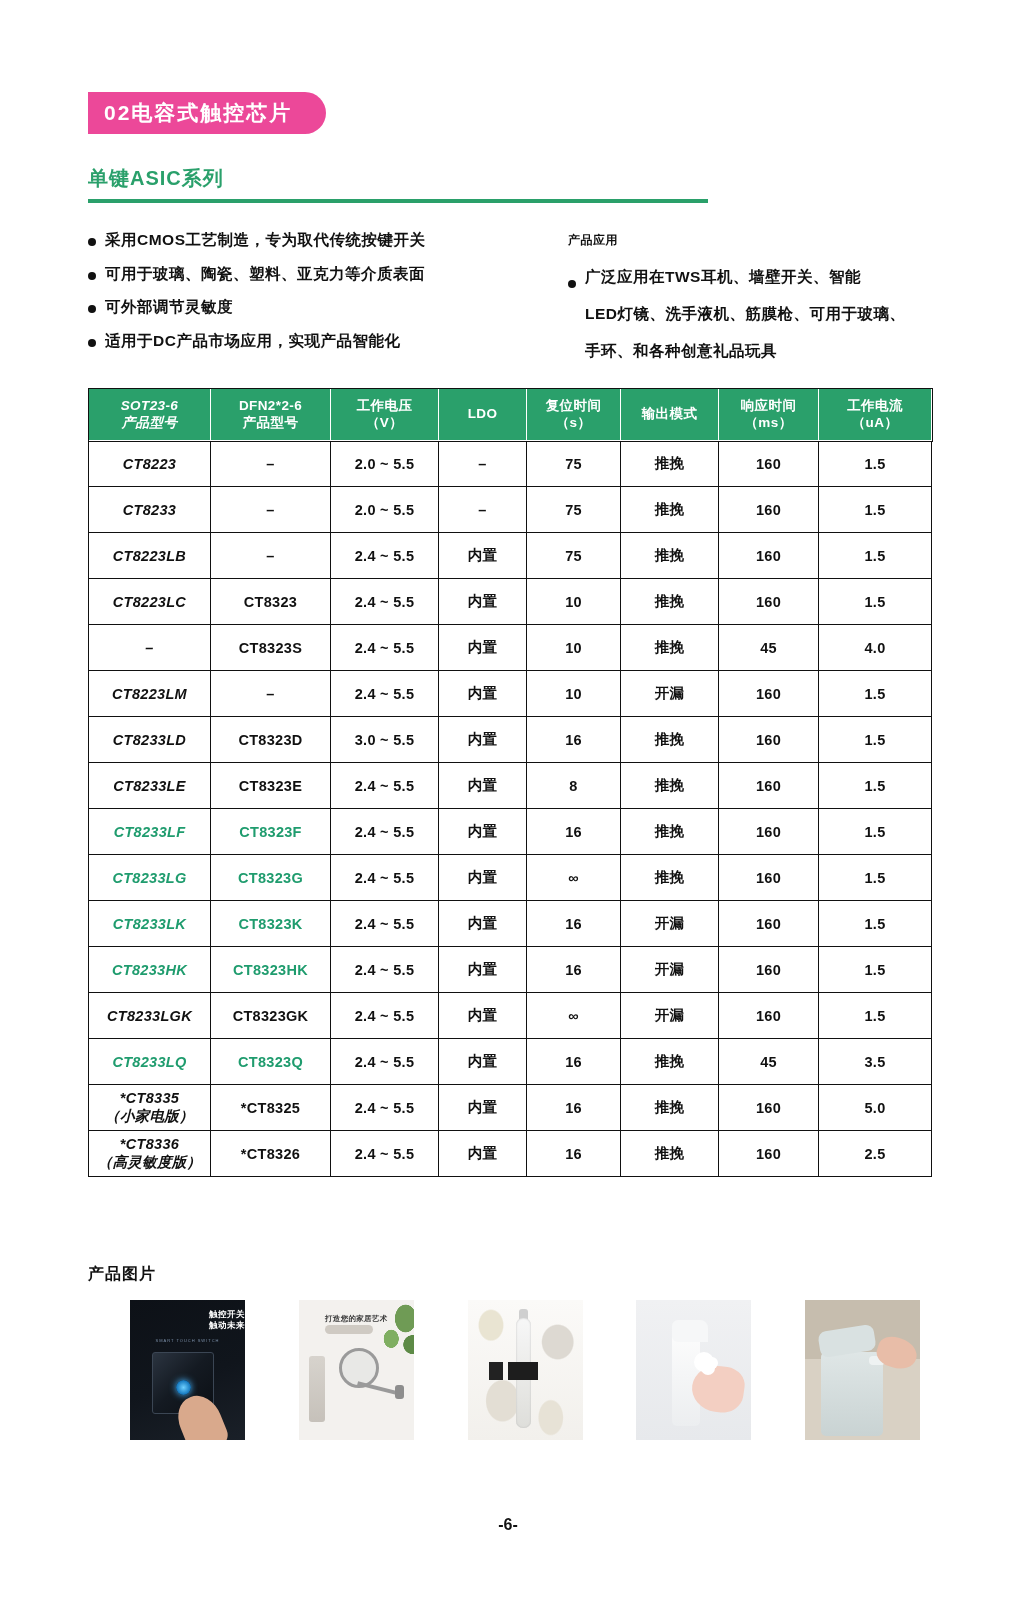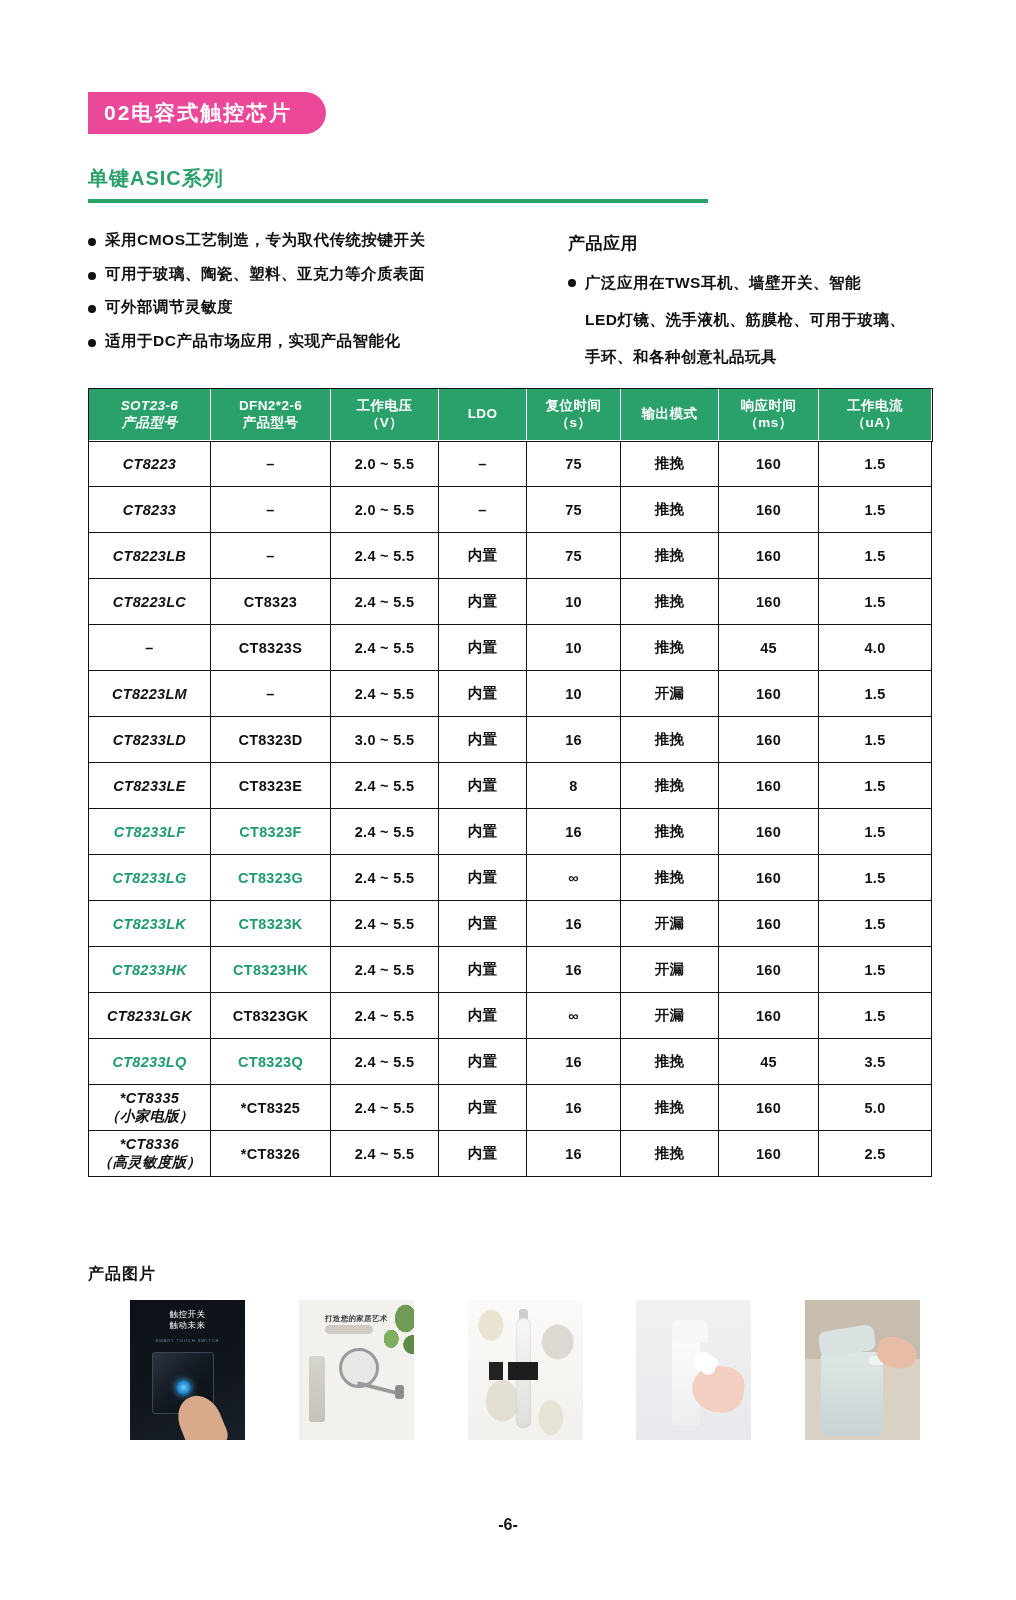--- a/index.html
+++ b/index.html
@@ -46,25 +46,25 @@
   .feat-line {
     display:flex; align-items:flex-start;
     font-size:15.5px; font-weight:bold; color:#111;
     letter-spacing:.5px; line-height:1.0; margin-bottom:18px;
   }
   .dot {
     flex:0 0 auto; width:8px; height:8px; border-radius:50%;
     background:#111; margin:6px 9px 0 0;
   }
   .app-head {
-    font-size:17px; font-weight:bold; color:#111;
+    font-size:12px; font-weight:bold; color:#111;
     letter-spacing:.5px; margin-bottom:18px;
   }
   .app-body { font-size:15.5px; font-weight:bold; color:#111; letter-spacing:.5px; }
-  .app-body .ln { display:flex; align-items:flex-start; margin-bottom:16px; }
+  .app-body .ln { display:flex; align-items:flex-end; margin-bottom:16px; }
   .app-body .ln.ind { padding-left:17px; }
 
   
   .tbl-wrap { position:absolute; left:88px; top:388px; width:843px; }
   table.spec { border-collapse:collapse; width:843px; table-layout:fixed; }
   table.spec th, table.spec td {
     border:1.4px solid #111;
     text-align:center; vertical-align:middle;
   }
   table.spec thead th {
@@ -86,21 +86,21 @@
   .c3 { width:88px; }  .c4 { width:94px; }  .c5 { width:98px; }
   .c6 { width:100px; } .c7 { width:113px; }
 
   
   .pics-title { position:absolute; left:88px; top:1264px; font-size:16px; font-weight:bold; color:#111; letter-spacing:1px; }
   .pics { position:absolute; left:130px; top:1300px; width:790px; display:flex; justify-content:space-between; }
   .pic { width:115px; height:140px; position:relative; overflow:hidden; background:#fafafa; }
 
   
   .p1 { background:linear-gradient(160deg,#0d1117 0%,#10151c 55%,#1a2028 100%); }
-  .p1 .cap { position:absolute; top:9px; left:0; right:0; text-align:center; color:#fff; font-size:8.5px; font-weight:normal; line-height:1.25; letter-spacing:.5px; }
+  .p1 .cap { position:absolute; top:9px; left:0; right:0; text-align:right; color:#fff; font-size:8.5px; font-weight:bold; line-height:1.25; letter-spacing:.5px; }
   .p1 .sub { position:absolute; top:38px; left:0; right:0; text-align:center; color:#7b8fa8; font-size:4px; letter-spacing:1px; }
   .p1 .panel { position:absolute; left:22px; top:52px; width:62px; height:62px; background:linear-gradient(135deg,#2b3440 0%,#141a22 48%,#0b0f14 100%); border:1px solid #3b4654; border-radius:3px; }
   .p1 .ring { position:absolute; left:46px; top:80px; width:15px; height:15px; border-radius:50%; background:radial-gradient(circle,#6fd0ff 0%,#1b7fc4 60%,#0a2b47 100%); box-shadow:0 0 7px #49b6ff; }
   .p1 .finger { position:absolute; left:50px; top:95px; width:42px; height:55px; background:#d9a98c; border-radius:46% 50% 20% 30%; transform:rotate(-22deg); }
 
   
   .p2 { background:#f3f1ee; }
   .p2 .cap { position:absolute; top:14px; left:0; right:0; text-align:center; color:#3a3a3a; font-size:7.5px; font-weight:bold; letter-spacing:.3px; }
   .p2 .pill { position:absolute; top:25px; left:26px; width:48px; height:9px; border-radius:5px; background:#cfcac3; }
   .p2 .mirror { position:absolute; left:40px; top:48px; width:40px; height:40px; border-radius:50%; border:3px solid #9a9a9a; background:#e8e8e6; }

